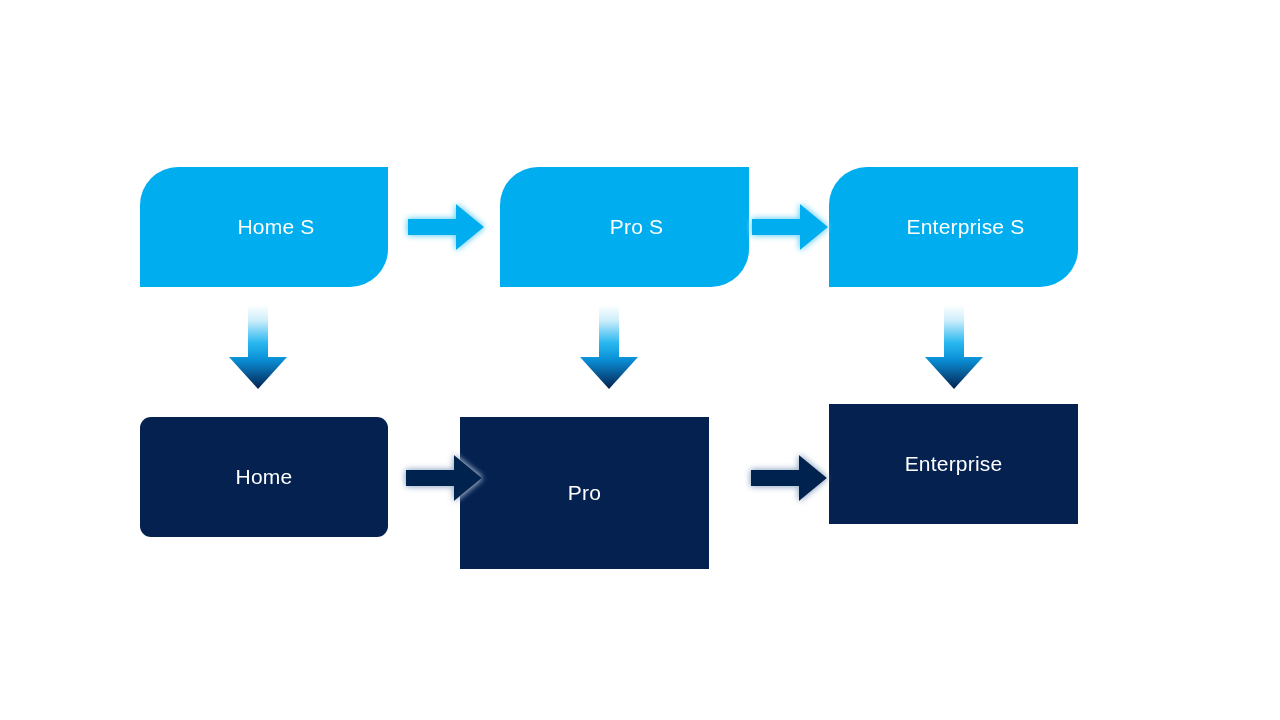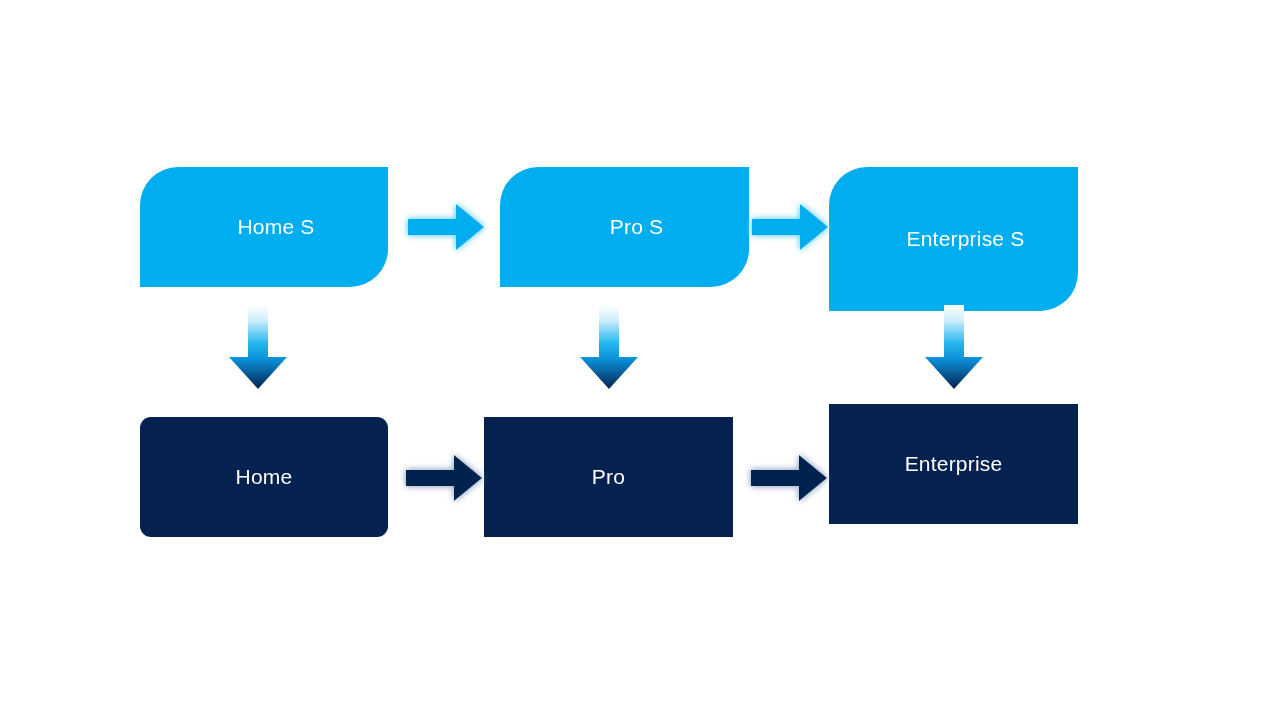--- a/index.html
+++ b/index.html
@@ -70,21 +70,21 @@
 <div id="canvas">
 
   <div class="node tier-s" style="left:140px; top:167px; width:248px; height:120px;">
     <span class="node-label">Home S</span>
   </div>
 
   <div class="node tier-s" style="left:484px; top:167px; width:249px; height:120px;margin-left:16px;">
     <span class="node-label">Pro S</span>
   </div>
 
-  <div class="node tier-s" style="left:829px; top:167px; width:249px; height:144px;">
+  <div class="node tier-s" style="left:829px; top:167px; width:249px; height:120px;">
     <span class="node-label">Enterprise S</span>
   </div>
 
   <div class="arrow" style="left:406px; top:198px; width:80px; height:58px;">
     <svg viewBox="0 0 80 58" xmlns="http://www.w3.org/2000/svg" aria-hidden="true">
       <defs>
         <filter id="glowCyan1" x="-60%" y="-60%" width="220%" height="220%">
           <feGaussianBlur in="SourceAlpha" stdDeviation="3.2" result="b"></feGaussianBlur>
           <feFlood flood-color="#7FD8F7" flood-opacity="0.95" result="c"></feFlood>
           <feComposite in="c" in2="b" operator="in" result="g"></feComposite>
@@ -169,21 +169,21 @@
       <g>
         <path d="M21 0 L41 0 L41 52 L60 52 L31 84 L2 52 L21 52 Z" fill="url(#vgrad3)"></path>
       </g>
     </svg>
   </div>
 
   <div class="node tier-base" style="left:140px; top:417px; width:248px; height:120px;border-radius:11px;">
     <span class="node-label">Home</span>
   </div>
 
-  <div class="node tier-base" style="left:484px; top:417px; width:249px; height:120px;">
+  <div class="node tier-base" style="left:460px; top:417px; width:249px; height:152px;">
     <span class="node-label">Pro</span>
   </div>
 
   <div class="node tier-base" style="left:829px; top:404px; width:249px; height:120px;">
     <span class="node-label">Enterprise</span>
   </div>
 
   <div class="arrow" style="left:404px; top:449px; width:80px; height:58px;">
     <svg viewBox="0 0 80 58" xmlns="http://www.w3.org/2000/svg" aria-hidden="true">
       <defs>

